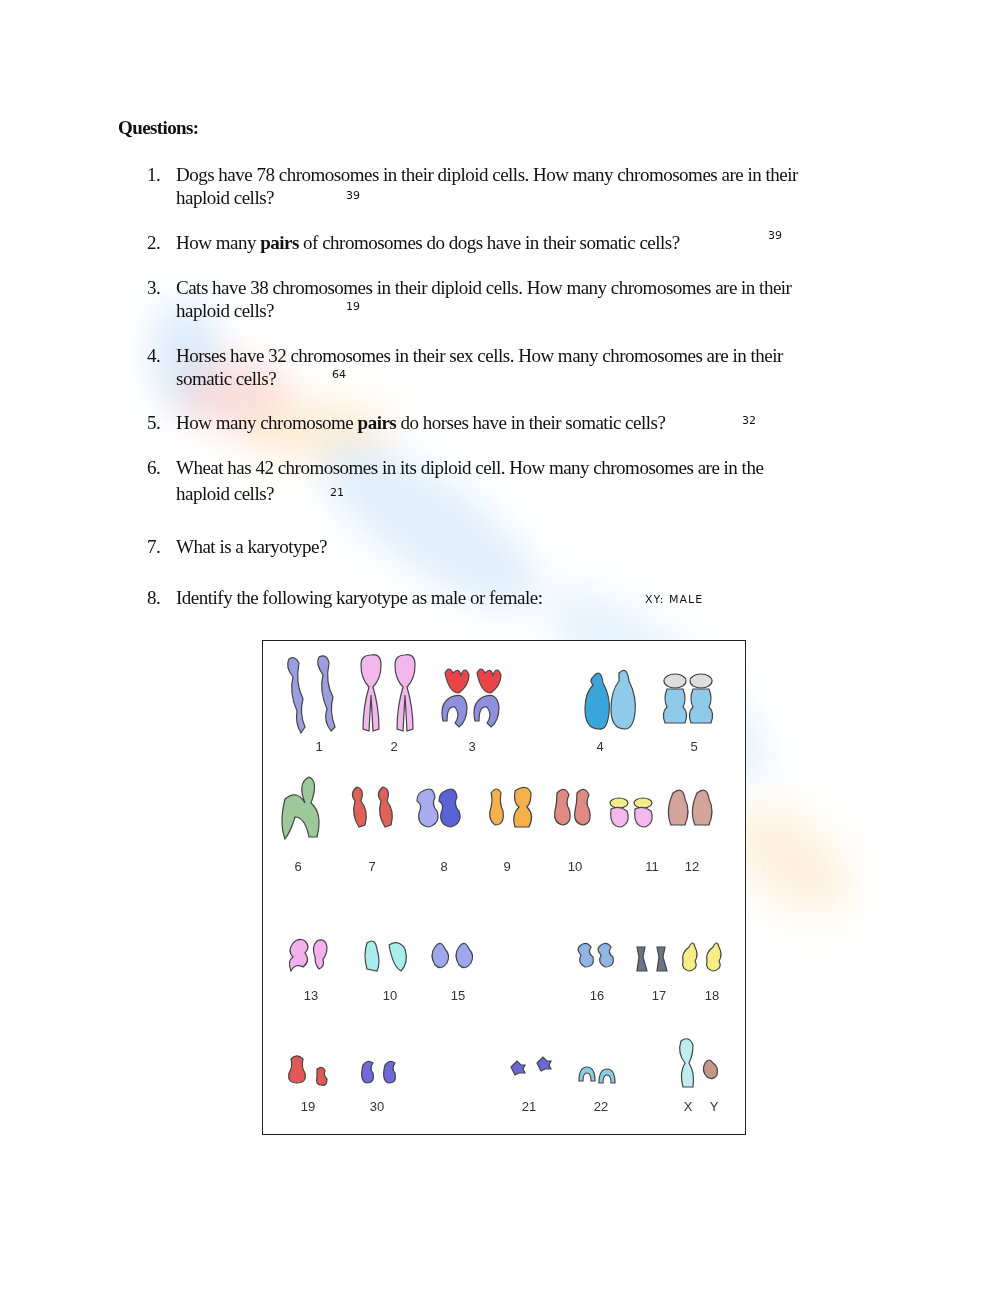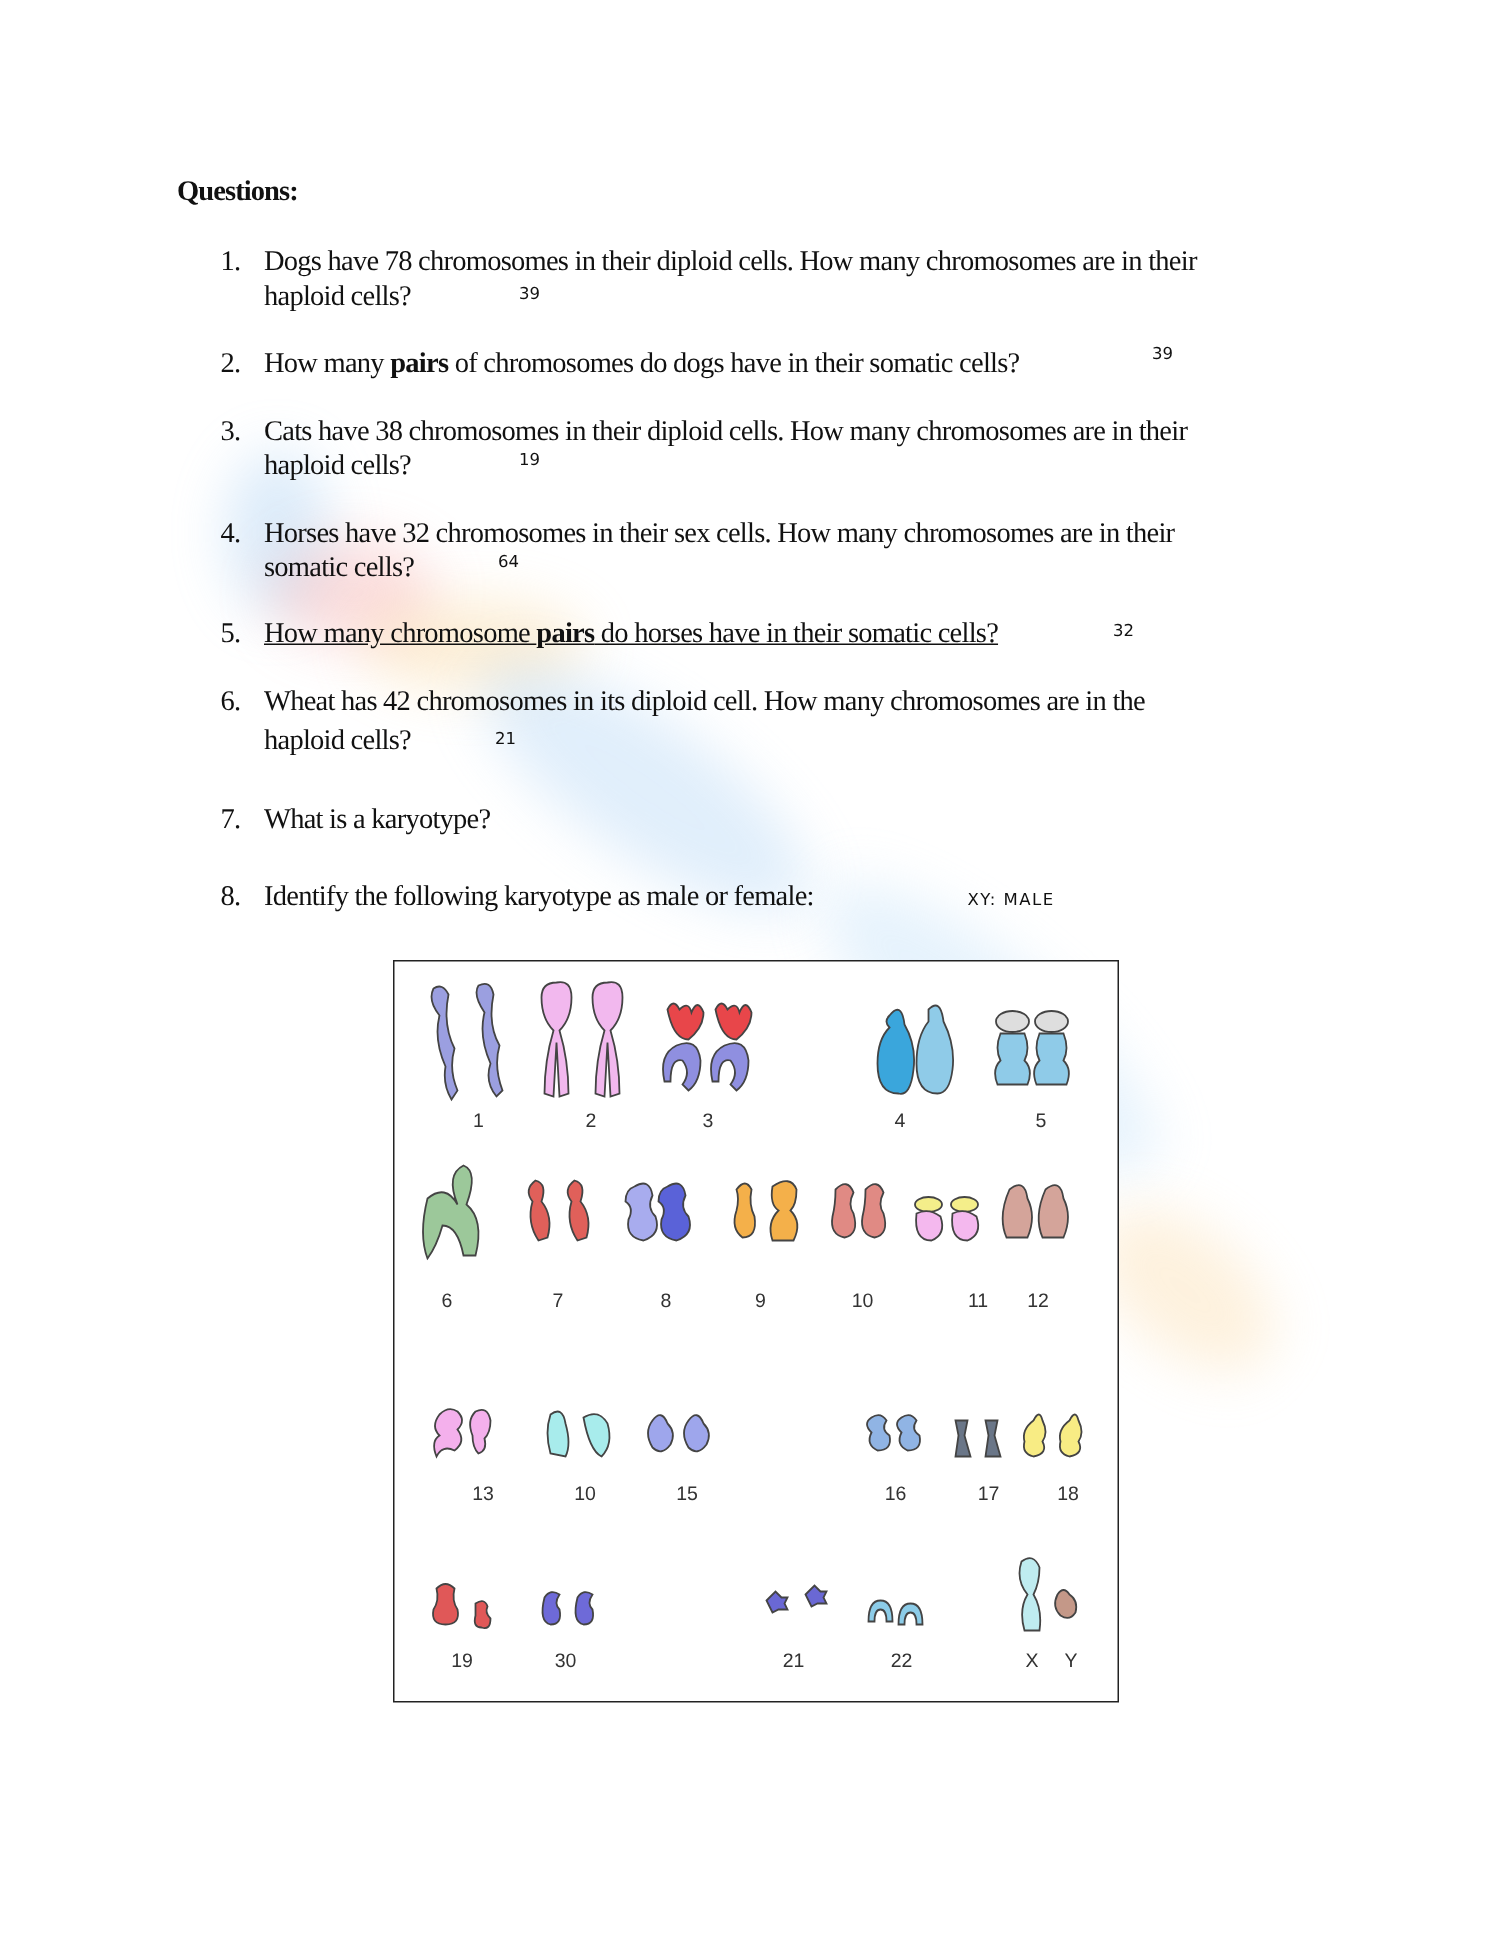--- a/index.html
+++ b/index.html
@@ -52,21 +52,21 @@
 
   <div class="q serif" style="left:147px;top:344px;">
     <span class="num">4.</span>
     <span class="txt" style="top:0;">Horses have 32 chromosomes in their sex cells. How many chromosomes are in their</span>
     <span class="txt" style="top:23px;">somatic cells?</span>
   </div>
   <div class="ans sans" style="left:332px;top:368px;">64</div>
 
   <div class="q serif" style="left:147px;top:411px;">
     <span class="num">5.</span>
-    <span class="txt" style="top:0;text-decoration:underline;"><span>How many chromosome </span><b>pairs</b><span> do horses have in their somatic cells?</span></span>
+    <span class="txt" style="top:0;"><span>How many chromosome </span><b>pairs</b><span> do horses have in their somatic cells?</span></span>
   </div>
   <div class="ans sans" style="left:742px;top:414px;">32</div>
 
   <div class="q serif" style="left:147px;top:456px;">
     <span class="num">6.</span>
     <span class="txt" style="top:0;">Wheat has 42 chromosomes in its diploid cell. How many chromosomes are in the</span>
     <span class="txt" style="top:26px;">haploid cells?</span>
   </div>
   <div class="ans sans" style="left:330px;top:486px;">21</div>
 
@@ -197,21 +197,21 @@
     <div class="lbl" style="left:431px;top:98px;">5</div>
 
     <div class="lbl" style="left:35px;top:218px;">6</div>
     <div class="lbl" style="left:109px;top:218px;">7</div>
     <div class="lbl" style="left:181px;top:218px;">8</div>
     <div class="lbl" style="left:244px;top:218px;">9</div>
     <div class="lbl" style="left:312px;top:218px;">10</div>
     <div class="lbl" style="left:365px;top:218px;margin-left:24px;">11</div>
     <div class="lbl" style="left:429px;top:218px;">12</div>
 
-    <div class="lbl" style="left:48px;top:347px;margin-left:11px;">13</div>
+    <div class="lbl" style="left:48px;top:347px;">13</div>
     <div class="lbl" style="left:127px;top:347px;">10</div>
     <div class="lbl" style="left:195px;top:347px;">15</div>
     <div class="lbl" style="left:334px;top:347px;">16</div>
     <div class="lbl" style="left:396px;top:347px;">17</div>
     <div class="lbl" style="left:449px;top:347px;">18</div>
 
     <div class="lbl" style="left:45px;top:458px;">19</div>
     <div class="lbl" style="left:114px;top:458px;">30</div>
     <div class="lbl" style="left:266px;top:458px;">21</div>
     <div class="lbl" style="left:338px;top:458px;">22</div>

